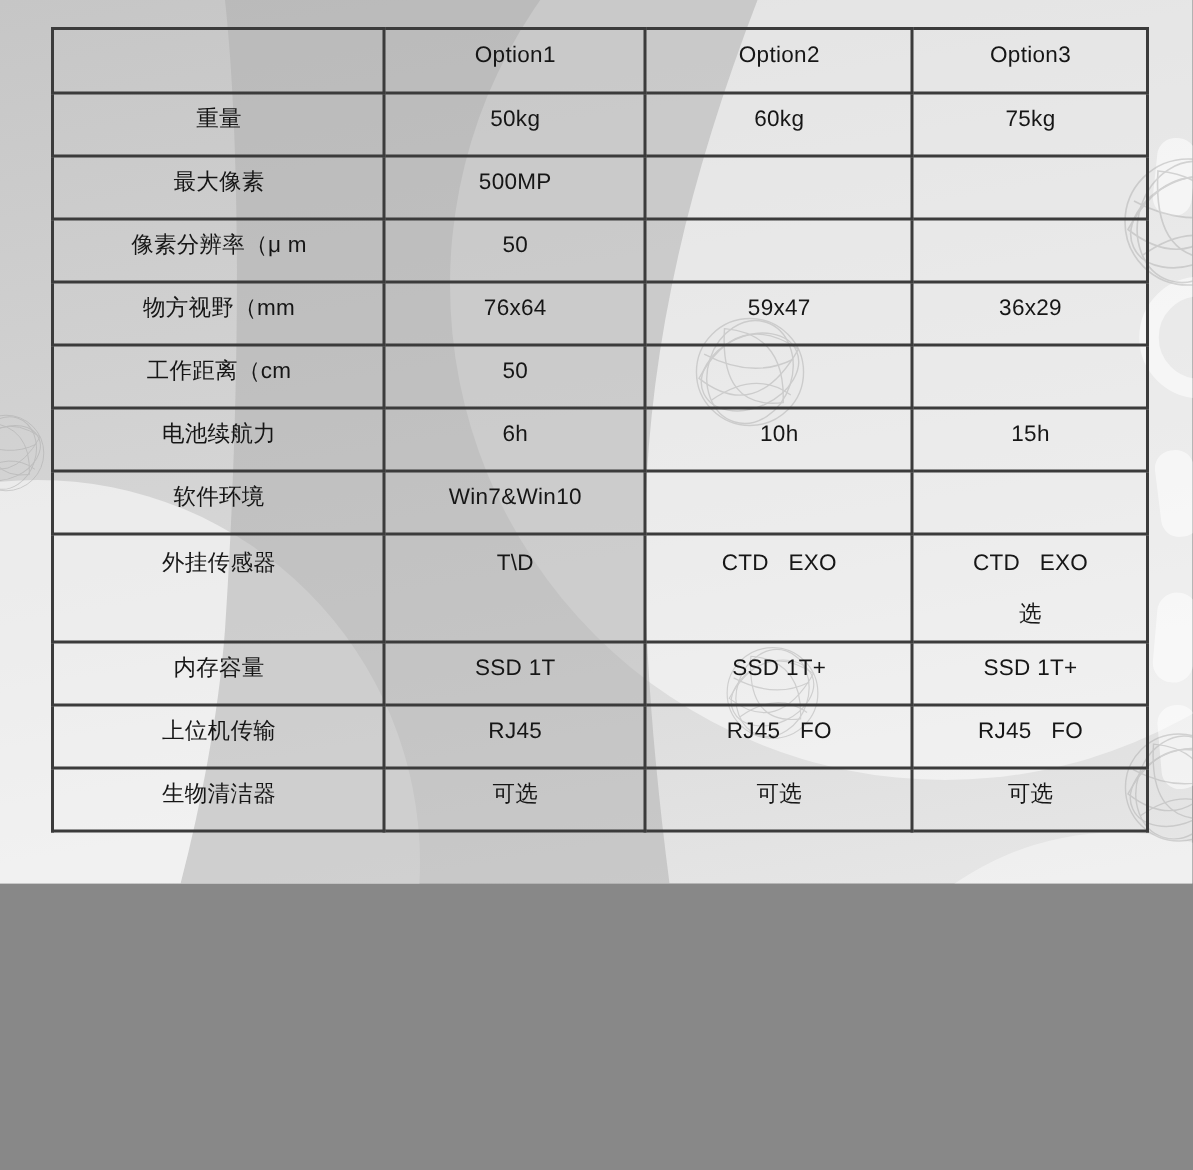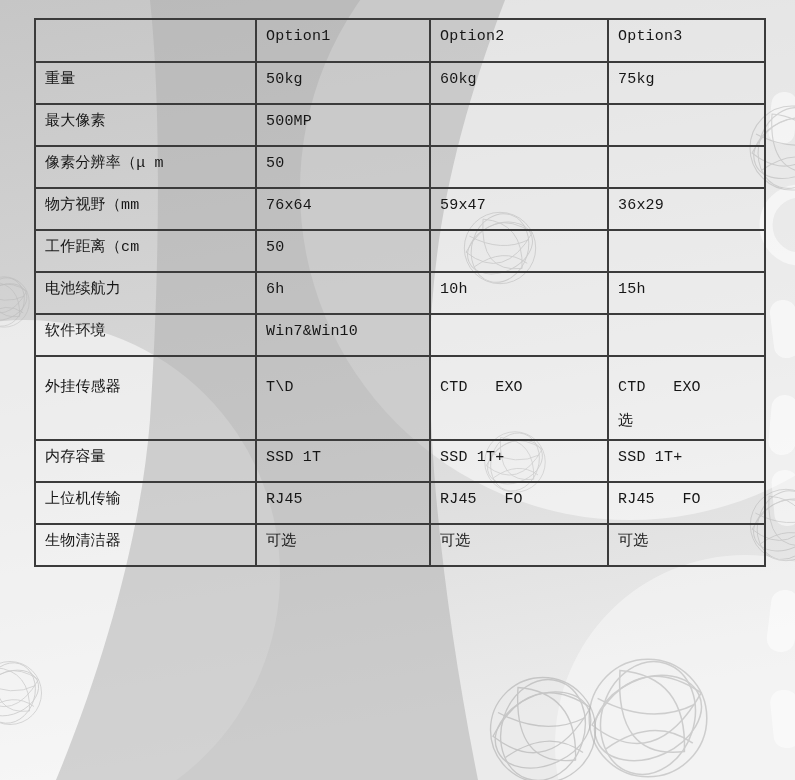--- a/index.html
+++ b/index.html
@@ -1,20 +1,21 @@
 <!DOCTYPE html>
 <html><head>
 <meta charset="utf-8">
 <style>
   html,body{margin:0;padding:0;background:#888;}
   .stage{
     position:relative;
-    width:795px;height:780px;
+    width:795px;height:589px;
     overflow:hidden;
-    font-family:Liberation Mono, monospace;
+    font-family:Liberation Sans, sans-serif;
+    text-align:center;
   }
   .bg{position:absolute;left:0;top:0;width:795px;height:780px;display:block;}
   table.spec{
     position:absolute;left:34px;top:18px;
     width:730px;
     border-collapse:collapse;
     table-layout:fixed;
     background:transparent;
   }
   table.spec td{
@@ -22,21 +23,21 @@
     font-size:15px;
     line-height:20px;
     color:#161616;
     padding:7px 8px 0 9px;
     vertical-align:top;
     white-space:pre-wrap;
     overflow:hidden;
     height:33px;
   }
   table.spec tr.row-head td{height:34px;}
-  table.spec tr.row-tall td{height:66px;line-height:34px;padding-top:14px;}
+  table.spec tr.row-tall td{height:66px;line-height:34px;padding-top:2px;}
   .letterspace{letter-spacing:.2px;}
 </style>
 </head>
 <body>
 
 <div class="stage">
 
   <svg class="bg" viewBox="0 0 795 780" aria-hidden="true">
     <defs>
       <linearGradient id="bggrad" x1="0" y1="0" x2="0.18" y2="1">

